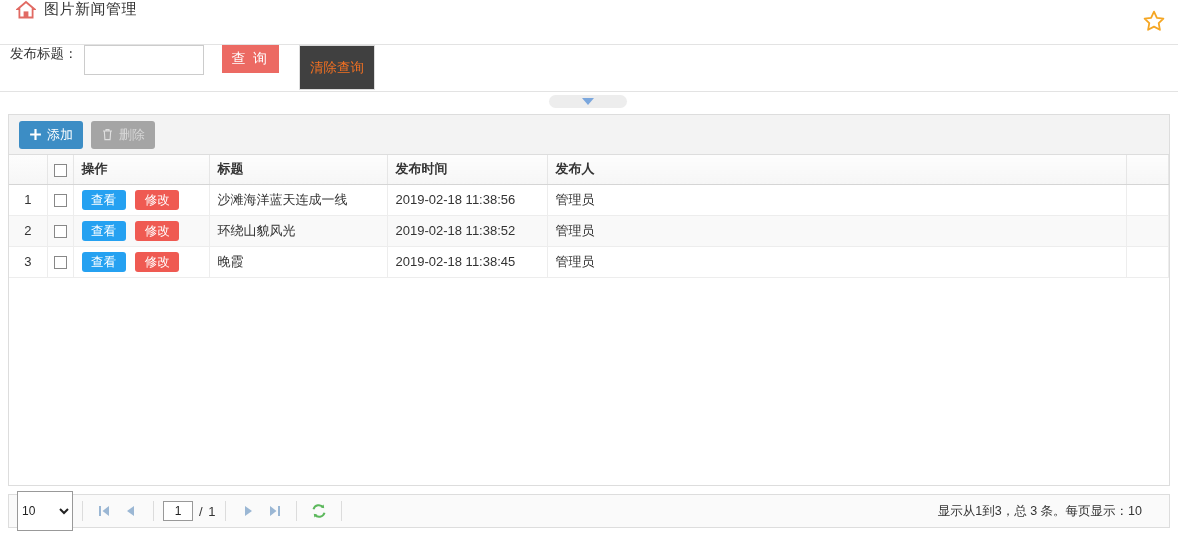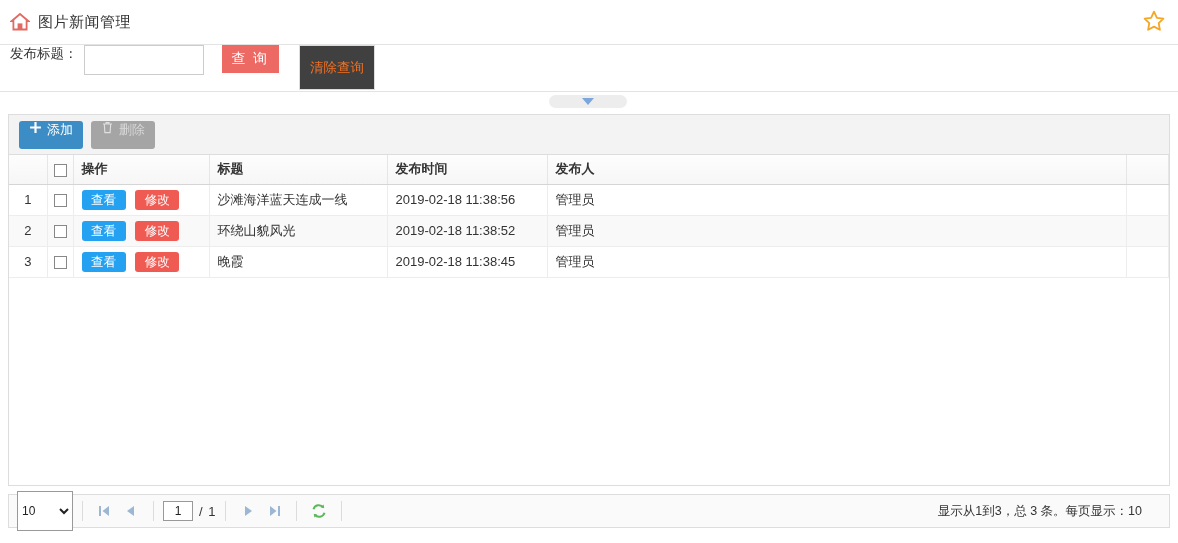--- a/index.html
+++ b/index.html
@@ -12,22 +12,21 @@
     color: #333;
     overflow: hidden;
   }
 
   
   .page-header {
     position: relative;
     height: 45px;
     border-bottom: 1px solid #e3e3e3;
     display: flex;
-    align-items: center;
-    padding-left: 10px;
+    padding-left: 16px;
   }
   .home-icon { width: 20px; height: 20px; display: block; margin-right: 8px; }
   .page-title {
     font-size: 15px;
     color: #333;
     letter-spacing: 0.5px;
   }
   .fav-star {
     position: absolute;
     right: 12px; top: 9px;
@@ -114,20 +113,21 @@
     background: #f3f3f3;
     border-bottom: 1px solid #ddd;
     display: flex;
     align-items: center;
     padding-left: 10px;
     gap: 8px;
   }
   .tb-btn {
     height: 28px;
     display: inline-flex;
+    align-items: center;
     gap: 5px;
     border: none;
     border-radius: 3px;
     font-size: 13px;
     font-family: inherit;
     padding: 0 10px;
     cursor: pointer;
     color: #fff;
   }
   .tb-btn.add { background: #3c8dc5; }

